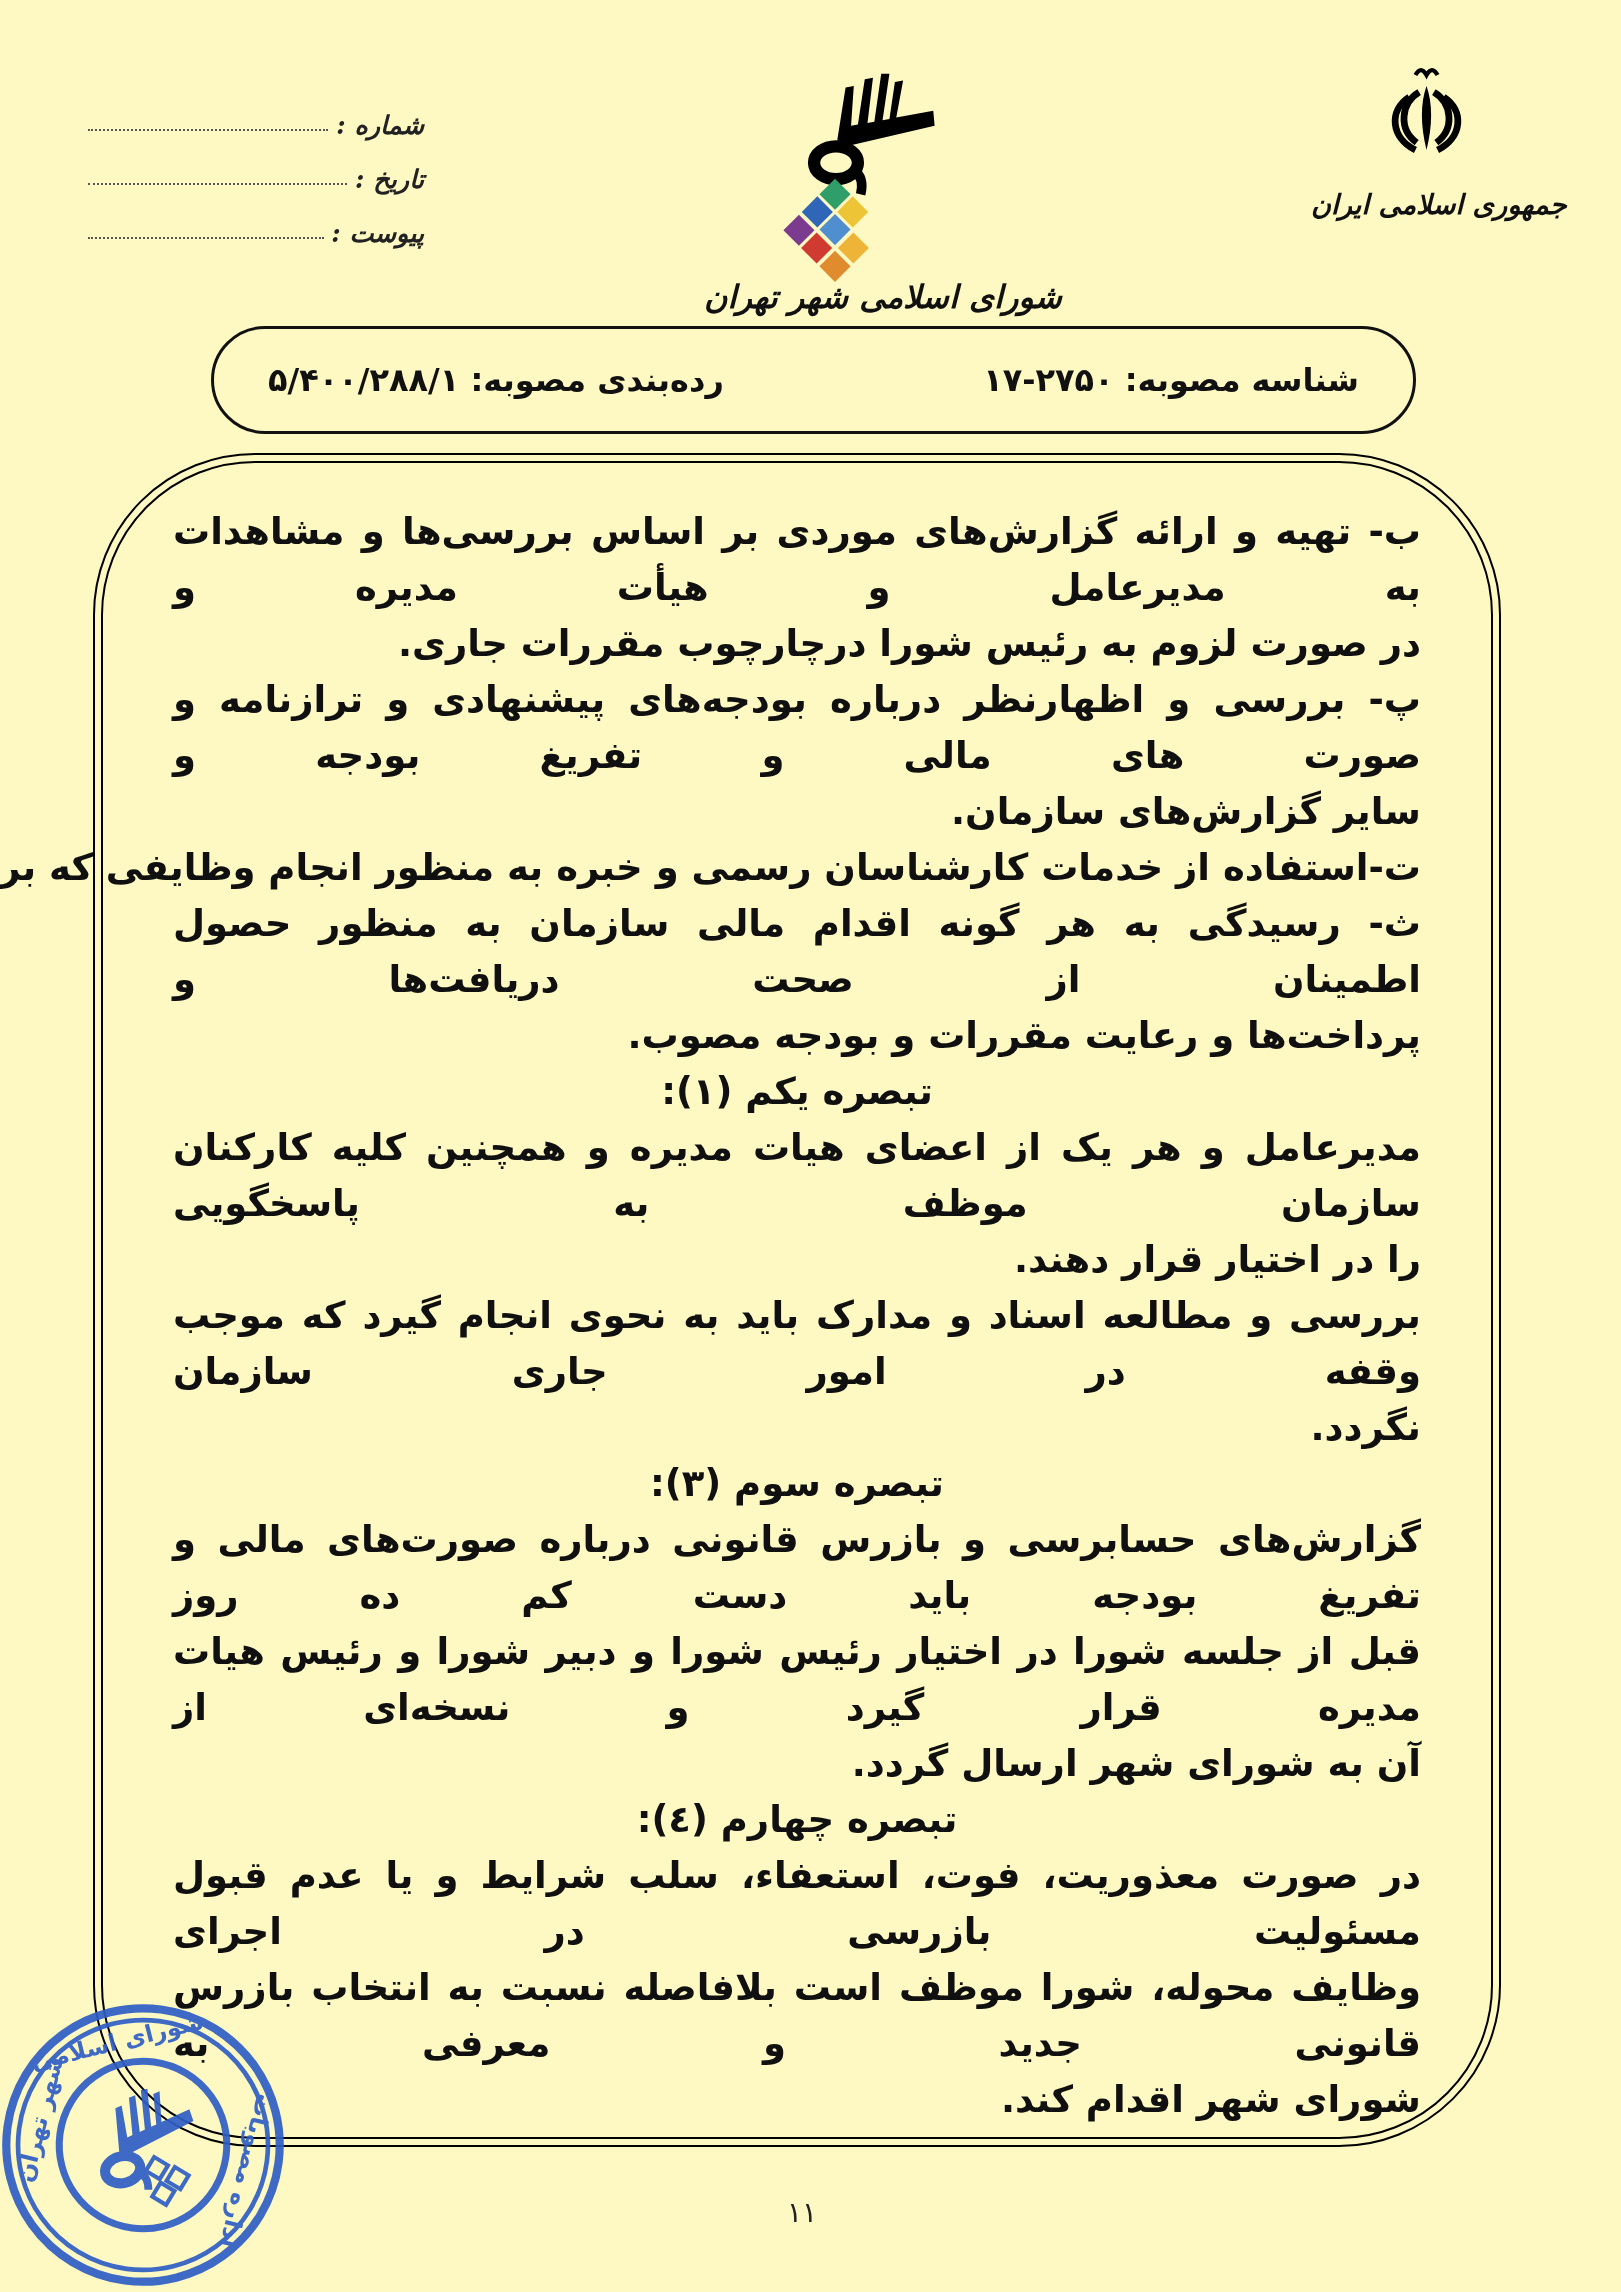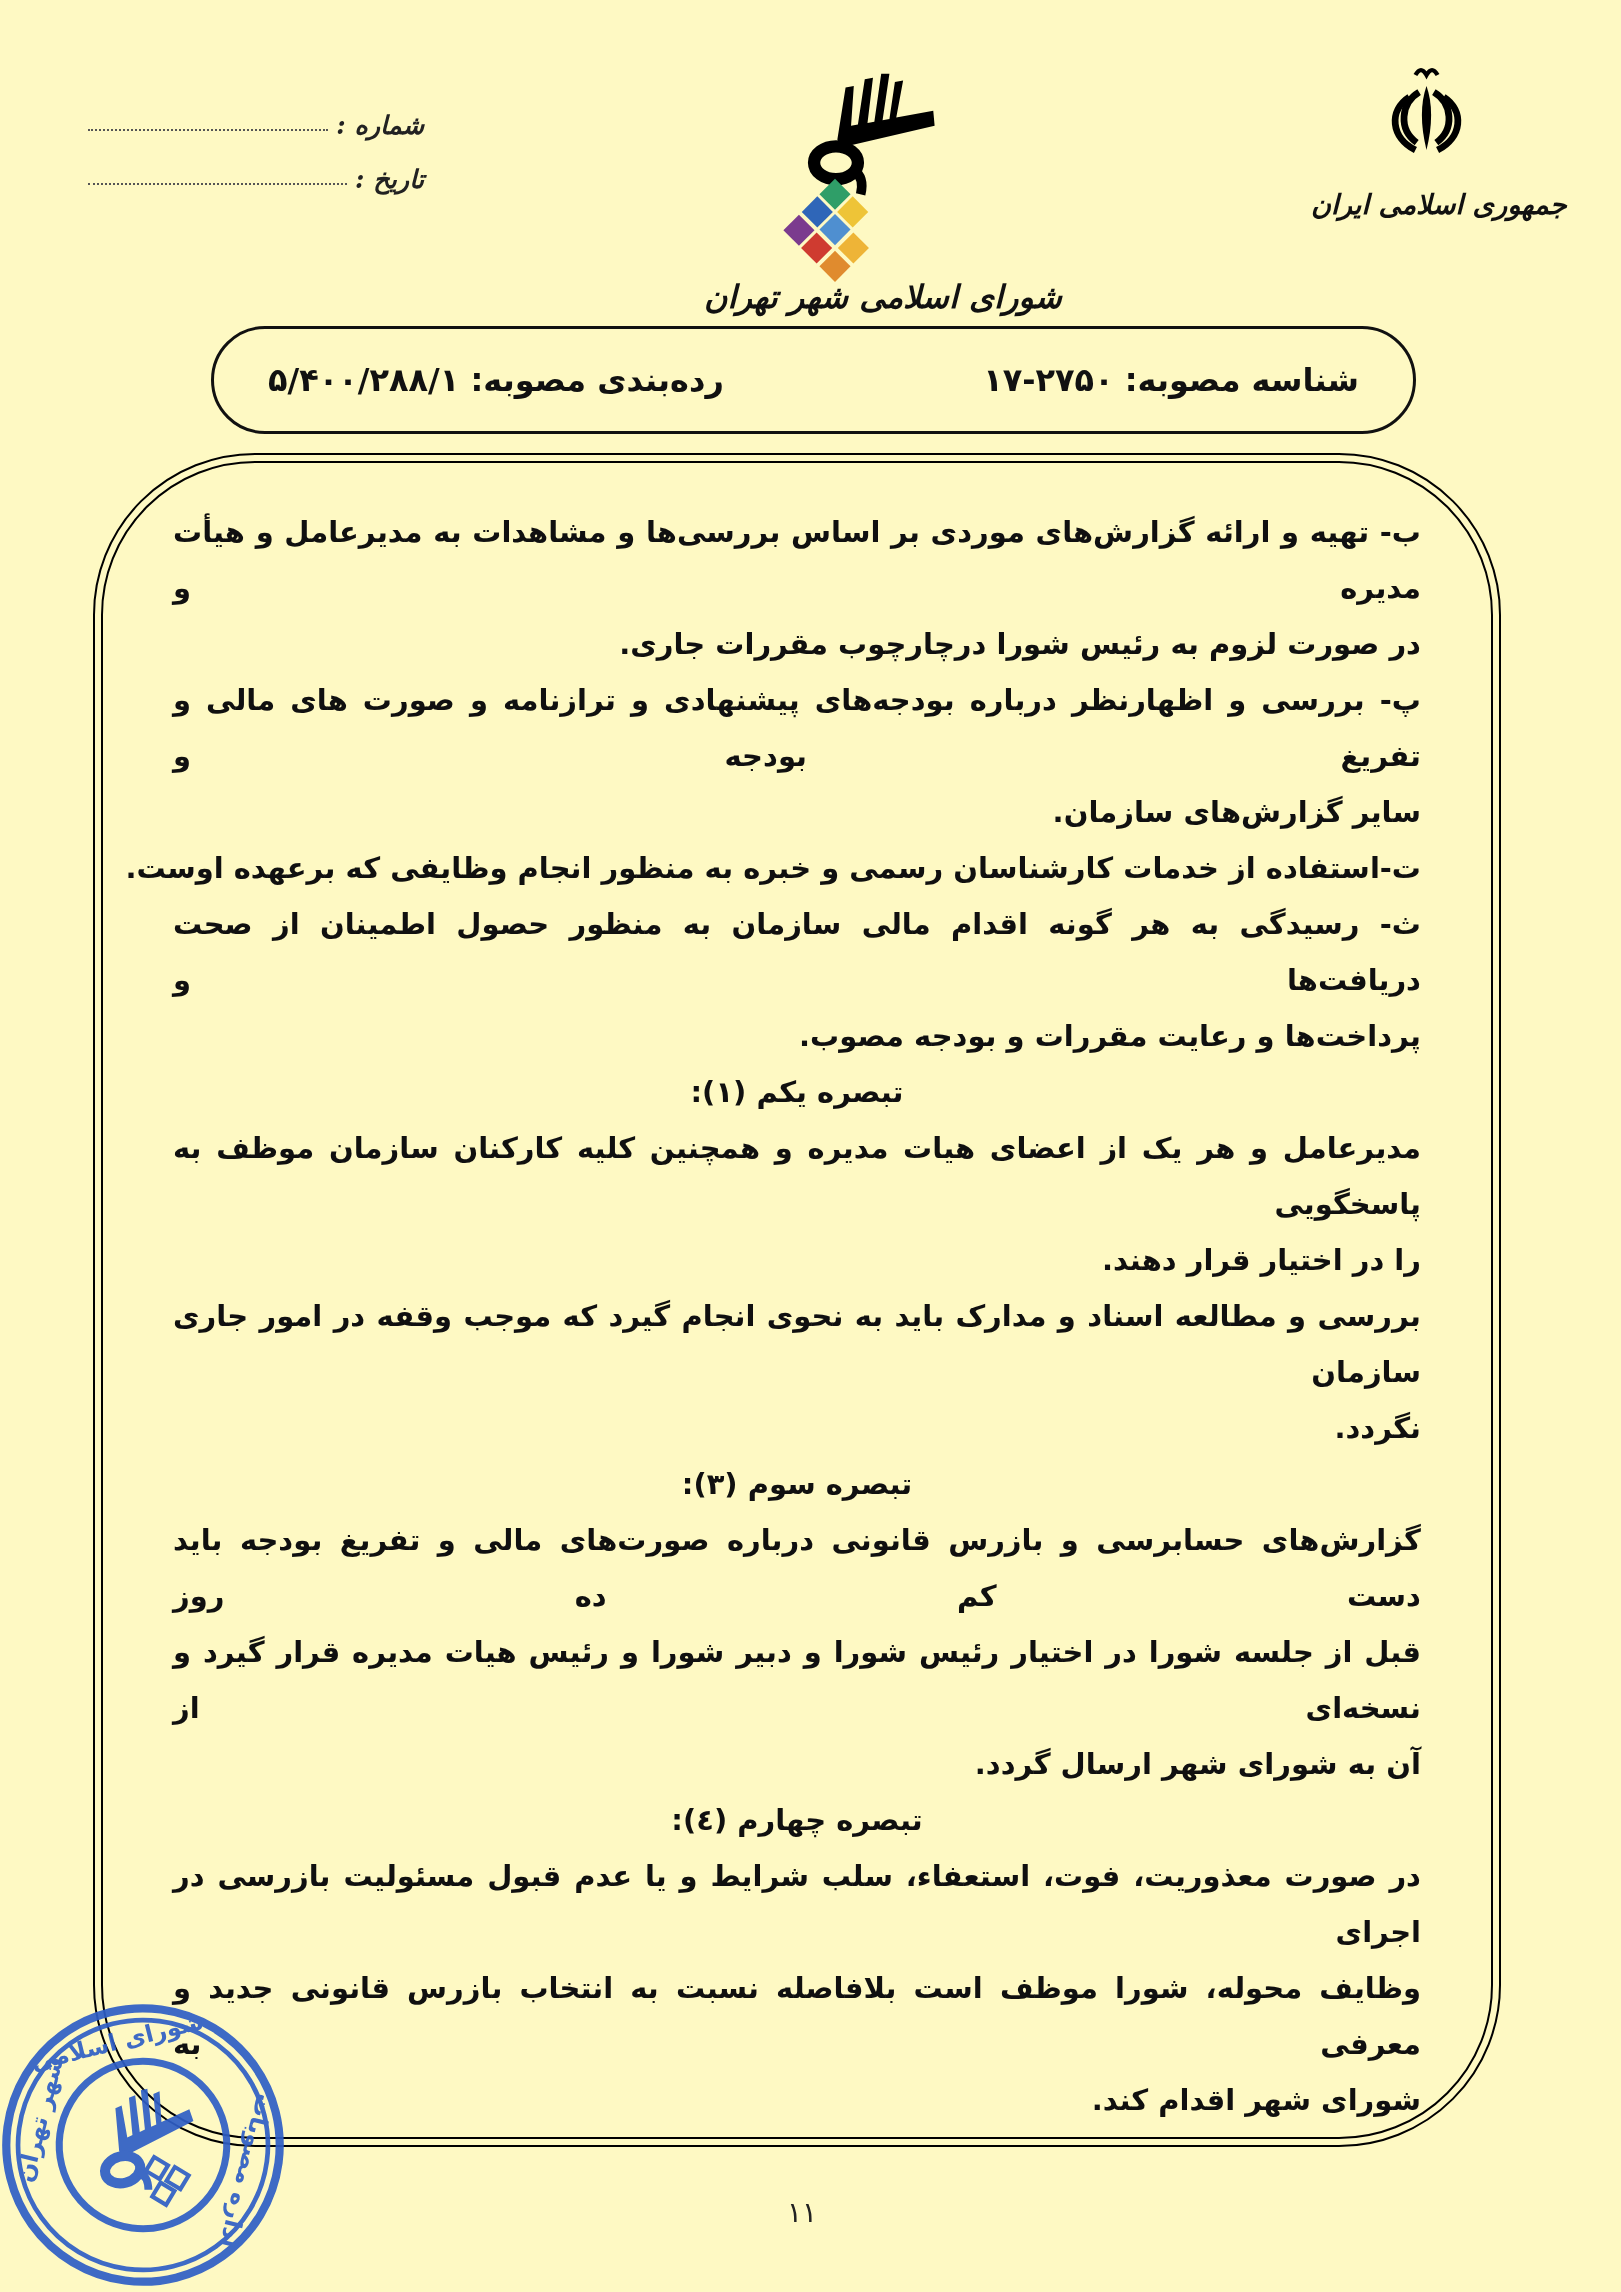--- a/index.html
+++ b/index.html
@@ -32,21 +32,21 @@
           border:3.4px solid #111;border-radius:57px;box-sizing:border-box;
           direction:rtl;display:flex;justify-content:space-between;align-items:center;
           padding:0 54px;font-weight:bold;font-size:32px;}
 
   
   .main-box{position:absolute;left:93px;top:453px;width:1408px;height:1694px;
             border:2.9px solid #000;border-radius:162px;box-sizing:border-box;}
   .main-box::after{content:"";position:absolute;inset:5.9px;border:2.9px solid #000;
                    border-radius:154px;pointer-events:none;}
   .body-text{position:absolute;inset:0;padding:49px 78px 0 78px;direction:rtl;}
-  .line{font-size:29px;font-weight:bold;line-height:56px;color:#101010;
+  .line{font-size:37px;font-weight:bold;line-height:56px;color:#101010;
         white-space:nowrap;overflow:visible;}
   .t-full{text-align:justify;text-align-last:justify;white-space:normal;}
   .t-end{text-align:right;}
   .t-heading{text-align:center;}
 
   
   .stamp{position:absolute;left:-7.8px;top:1998px;width:302px;height:294px;
          transform:rotate(-14deg);opacity:.92;}
   .stamp svg{width:100%;height:100%;}
 
@@ -67,20 +67,24 @@
     </symbol>
   </svg>
 
   <div class="form-fields">
     <div class="ff-row" style="">
       <span class="ff-label">شماره :</span>
       <span class="ff-dots"></span>
     </div>
       <div class="ff-row" style="">
       <span class="ff-label">تاریخ :</span>
+      <span class="ff-dots"></span>
+    </div>
+      <div class="ff-row" style="">
+      <span class="ff-label">پیوست :</span>
       <span class="ff-dots"></span>
     </div>
   </div>
 
   <div class="council-logo">
     <div class="council-mark-wrap">
       <svg width="181" height="137" viewBox="0 0 100 100" style="color:#000">
           <use href="#council-mark"></use>
         </svg>
     </div>

